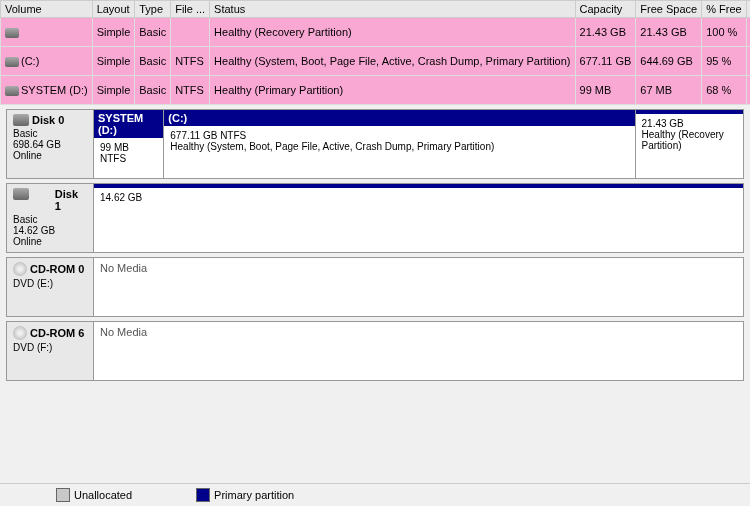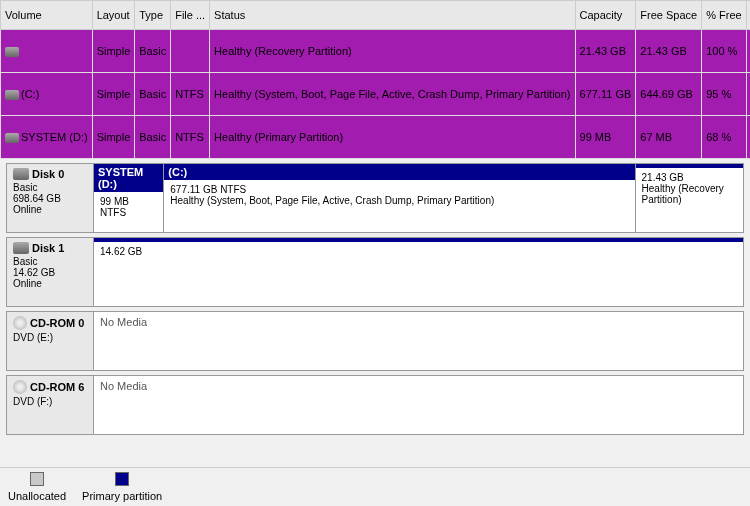--- a/index.html
+++ b/index.html
@@ -14,30 +14,30 @@
 
     
     .disk-table {
       width: 100%;
       border-collapse: collapse;
       background: #fff;
     }
     .disk-table th {
       background: #e8e8e8;
       border: 1px solid #ccc;
-      padding: 8px 4px;
+      padding: 2px 4px;
       font-weight: normal;
       text-align: left;
       white-space: nowrap;
     }
     .disk-table td {
       border: 1px solid #ddd;
-      padding: 15px 4px;
+      padding: 8px 4px;
       white-space: nowrap;
-      background: #a21caf;
+      background: #f9a8d4;
     }
 
     .disk-row {
       display: flex;
       flex-direction: row;
       align-items: stretch;
       margin: 4px 6px;
       min-height: 70px;
     }
 
@@ -120,23 +120,24 @@
       padding: 4px 8px;
       background: #f0f0f0;
       border-top: 1px solid #ccc;
       position: absolute;
       bottom: 0;
       left: 0;
       right: 0;
     }
     .legend-item {
       display: flex;
-      flex-direction: column;
+      flex-direction: row;
       align-items: center;
       gap: 4px;
+      margin-left: 48px;
     }
     .legend-box {
       width: 14px;
       height: 14px;
       border: 1px solid #666;
     }
 
     .main-container {
       display: flex;
       flex-direction: column;
@@ -240,21 +241,21 @@
           </div>
           <div class="partition partition-blue" style="flex: 5 1 0%;">
             <div class="partition-header"></div>
             <div class="partition-info">21.43 GB</div>
             <div class="partition-info">Healthy (Recovery Partition)</div>
           </div>
         </div>
       </div>
       <div class="disk-row">
         <div class="disk-label">
-          <div style="display: flex; align-items: flex-start; margin-bottom: 2px;">
+          <div style="display: flex; align-items: flex-start; margin-bottom: 2px; gap: 23px;">
             <span style="display: inline-block; width: 16px; height: 12px; background: linear-gradient(rgb(170, 170, 170), rgb(102, 102, 102)); border-radius: 2px; margin-right: 3px;"></span>
             <span class="disk-name">Disk 1</span>
           </div>
           <div class="disk-type">Basic</div>
           <div class="disk-size">14.62 GB</div>
           <div class="disk-status">Online</div>
         </div>
         <div class="disk-partitions">
           <div class="partition partition-blue" style="flex: 1 1 0%;">
             <div class="partition-header"></div>

